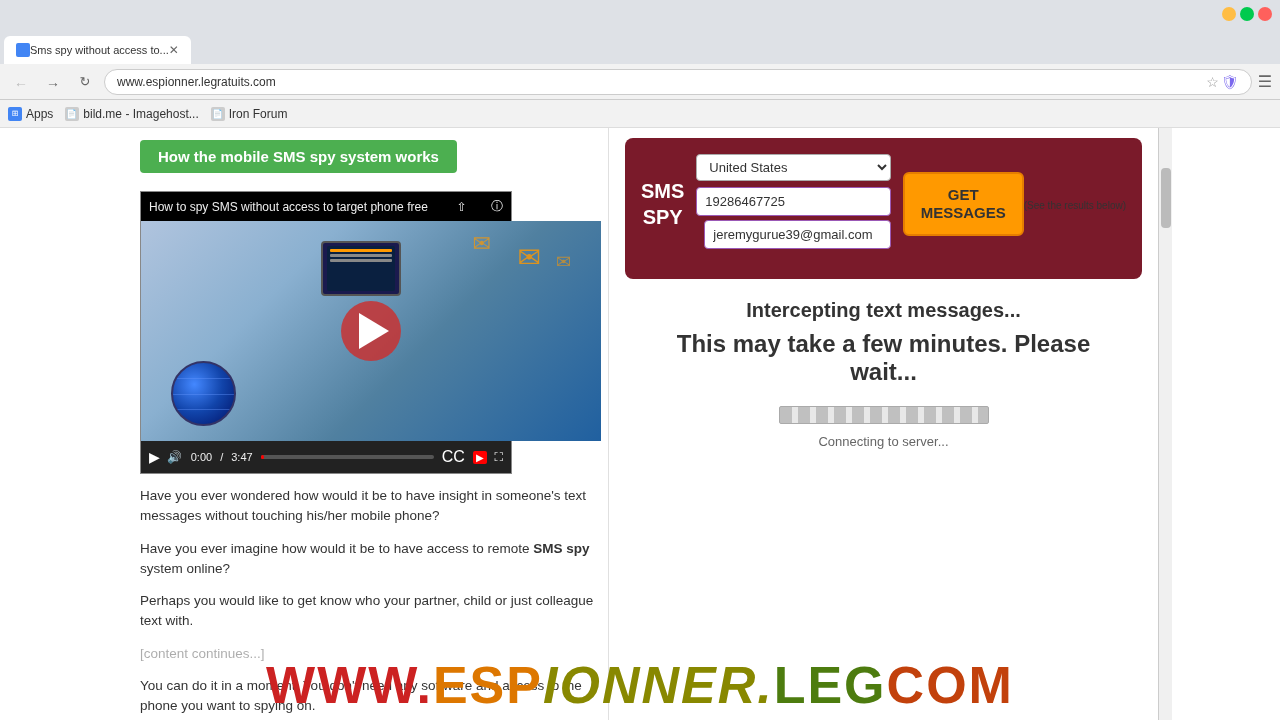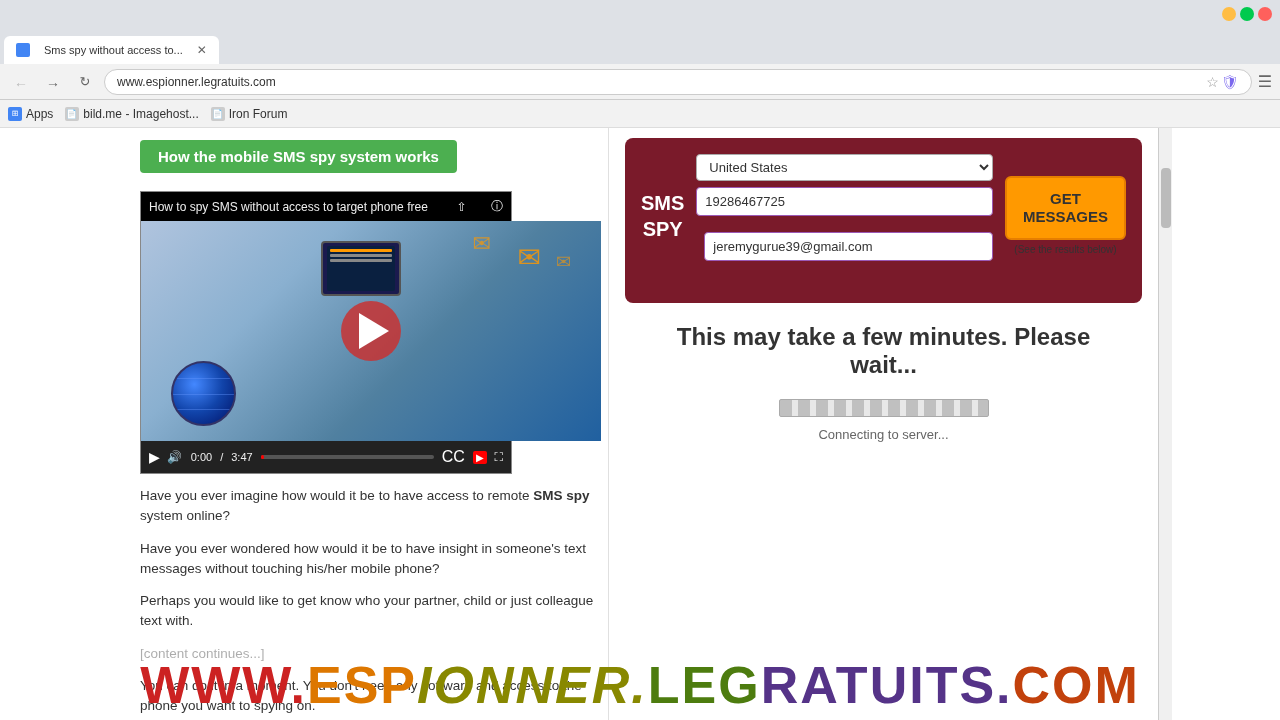--- a/index.html
+++ b/index.html
@@ -2,21 +2,21 @@
 <html><head>
   <meta charset="utf-8">
   <style>
     * { margin: 0; padding: 0; box-sizing: border-box; }
     body { font-family: Arial, sans-serif; font-size: 14px; background: #f0f0f0; overflow: hidden; width: 1280px; height: 720px; }
 
     
     .browser-frame { width: 1280px; height: 720px; display: flex; flex-direction: column; background: #dee1e6; }
     .title-bar { background: #dee1e6; height: 28px; display: flex; align-items: center; padding: 0 8px; justify-content: space-between; }
     .tab-bar { background: #dee1e6; height: 36px; display: flex; align-items: flex-end; padding: 0 4px; }
-    .tab { background: #fff; height: 28px; display: flex; align-items: center; padding: 0 12px; border-radius: 6px 6px 0 0; font-size: 12px; color: #333; gap: 14px; min-width: 180px; max-width: 220px; }
+    .tab { background: #fff; height: 28px; display: flex; align-items: center; padding: 0 12px; border-radius: 6px 6px 0 0; font-size: 12px; color: #333; gap: 0; min-width: 180px; max-width: 220px; }
     .tab-title { overflow: hidden; text-overflow: ellipsis; white-space: nowrap; flex: 1; font-size: 11px; }
     .tab-close { font-size: 12px; color: #666; cursor: pointer; }
     .tab-favicon { width: 14px; height: 14px; background: #4285f4; border-radius: 2px; flex-shrink: 0; }
 
     .nav-bar { background: #f2f2f2; height: 36px; display: flex; align-items: center; padding: 0 8px; gap: 6px; border-bottom: 1px solid #ccc; }
     .nav-btn { width: 26px; height: 26px; border-radius: 50%; border: none; background: transparent; cursor: pointer; display: flex; align-items: center; justify-content: center; font-size: 14px; color: #666; }
     .nav-btn.disabled { color: #bbb; cursor: default; }
     .reload-btn { font-size: 13px; }
     .address-bar { flex: 1; height: 26px; border-radius: 13px; border: 1px solid #ccc; background: #fff; padding: 0 12px; font-size: 12px; color: #333; display: flex; align-items: center; }
     .address-text { flex: 1; font-size: 12px; color: #333; }
@@ -71,21 +71,21 @@
     .wm-leg { color: #4d7c0f; }
     .wm-gratuits { color: #553388; }
     .wm-com { color: #c2410c; }
 
     
     .right-panel { width: 550px; padding: 10px 16px; background: #fff; border-left: 1px solid #e0e0e0; }
     .sms-spy-form { background: #7a1a2a; border-radius: 8px; padding: 16px; color: white; }
     .form-top { display: flex; align-items: center; gap: 12px; margin-bottom: 10px; }
     .sms-spy-label { background: #7a1a2a; color: white; font-size: 20px; font-weight: bold; text-align: center; line-height: 1.3; }
     .form-fields { flex: 1; }
-    .form-input { width: 100%; padding: 6px 8px; font-size: 13px; border: 1px solid #9b59b6; border-radius: 4px; color: #333; background: white; margin-bottom: 16px; }
+    .form-input { width: 100%; padding: 6px 8px; font-size: 13px; border: 1px solid #9b59b6; border-radius: 4px; color: #333; background: white; margin-bottom: 4px; }
     .get-messages-btn { background: #f90; color: #333; font-size: 15px; font-weight: bold; padding: 12px 16px; border-radius: 6px; text-align: center; cursor: pointer; min-width: 100px; line-height: 1.2; border: 2px solid #e67e00; }
     .get-sub { font-size: 10px; color: #333; margin-top: 4px; }
     .intercepting-section { padding: 20px; text-align: center; }
     .intercepting-text { font-size: 20px; font-weight: bold; color: #333; margin-bottom: 8px; }
     .wait-text { font-size: 24px; font-weight: bold; color: #333; margin-bottom: 20px; }
     .progress-bar { width: 210px; height: 18px; background: repeating-linear-gradient(90deg, #c0c0c0 0px, #c0c0c0 12px, #e8e8e8 12px, #e8e8e8 18px); margin: 0 auto 10px auto; border: 1px solid #aaa; border-radius: 2px; }
     .connecting-text { color: #666; font-size: 13px; }
 
     
     .scrollbar { width: 14px; background: #f0f0f0; border-left: 1px solid #ccc; position: relative; }
@@ -193,26 +193,26 @@
               <div class="vc-progress-fill"></div>
             </div>
             <span class="vc-vol" style="font-size:16px;">CC</span>
             <span class="yt-logo">▶</span>
             <span class="vc-fullscreen">⛶</span>
           </div>
         </div>
 
         <div class="text-content">
           <p>
+            Have you ever wondered how would it be to have insight in someone's text messages without touching his/her mobile phone?
+          </p>
+          <p>
             Have you ever imagine how would it be to have access to remote
             <span class="bold">SMS spy</span>
             system online?
-          </p>
-          <p>
-            Have you ever wondered how would it be to have insight in someone's text messages without touching his/her mobile phone?
           </p>
           <p>
             Perhaps you would like to get know who your partner, child or just colleague text with.
           </p>
           <p style="opacity:0.4;">
             [content continues...]
           </p>
           <p>
             You can do it in a moment. You don't need any software and access to the phone you want to spying on.
           </p>
@@ -233,44 +233,44 @@
                   <option>United States</option>
                 </select>
               </div>
               <div style="margin-top:6px;">
                 <input type="text" class="form-input" value="19286467725" style="">
               </div>
               <div style="margin-top:0;padding-left:8px;">
                 <input type="text" class="form-input" value="jeremygurue39@gmail.com" style="">
               </div>
             </div>
-            <div style="display:flex; flex-direction:column; align-items:center;">
+            <div style="display:flex; flex-direction:row; align-items:center;">
               <div class="get-messages-btn">
                 <div>GET</div>
                 <div>MESSAGES</div>
               </div>
               <div class="get-sub">(See the results below)</div>
             </div>
           </div>
         </div>
 
         <div class="intercepting-section">
+          <div class="intercepting-text">Intercepting text messages...</div>
           <div class="wait-text">This may take a few minutes. Please wait...</div>
           <div class="progress-bar"></div>
           <div class="connecting-text">Connecting to server...</div>
         </div>
       </div>
 
       <div class="scrollbar">
         <div class="scrollbar-thumb"></div>
       </div>
     </div>
 
     <div class="watermark">
       <span class="wm-www">WWW.</span>
         <span class="wm-esp">ESP</span>
         <span class="wm-ionner">IONNER.</span>
         <span class="wm-leg">LEG</span>
-        <span class="wm-gratuits">RATUITS.</span>
         <span class="wm-com">COM</span>
     </div>
   </div>
 </div>
 
 </body></html>

